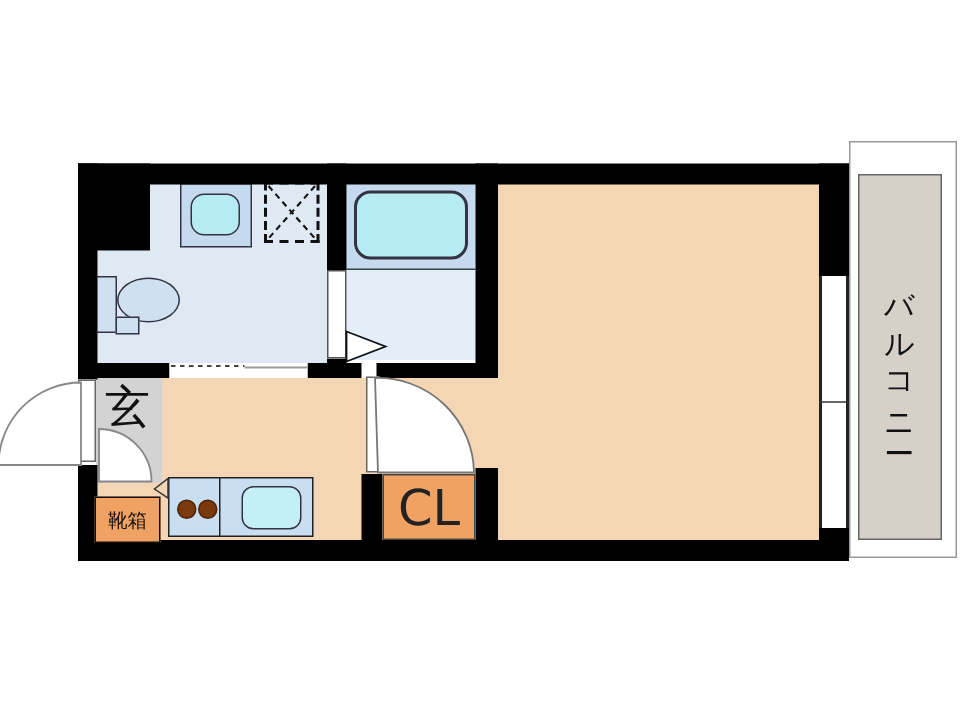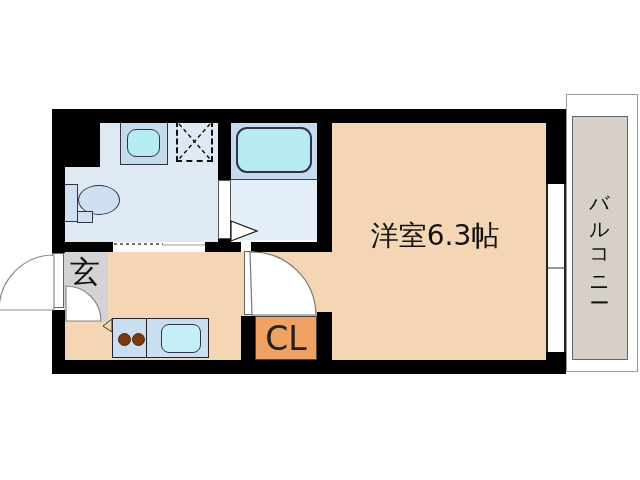--- a/index.html
+++ b/index.html
@@ -88,20 +88,23 @@
   <div class="wall" style="left:546px;top:352px;width:20px;height:22px;"></div>
   <div class="wall" style="left:218px;top:109px;width:13px;height:71px;"></div>
   <div class="wall" style="left:218px;top:239px;width:13px;height:13px;"></div>
   <div class="wall" style="left:52px;top:242px;width:61px;height:10px;"></div>
   <div class="wall" style="left:205px;top:242px;width:36px;height:10px;"></div>
   <div class="wall" style="left:251px;top:242px;width:81px;height:10px;"></div>
   <div class="wall" style="left:317px;top:109px;width:15px;height:143px;"></div>
   <div class="wall" style="left:241px;top:316px;width:14px;height:44px;"></div>
   <div class="wall" style="left:317px;top:312px;width:15px;height:48px;"></div>
 
+  <div class="abs shoe-box">
+    <span>靴箱</span>
+  </div>
   <div class="abs closet-box">
     <span>CL</span>
   </div>
 
   <div class="door-leaf front-door-leaf"></div>
   <div class="door-leaf bath-door-leaf"></div>
   <div class="door-leaf room-door-leaf"></div>
   <div class="abs sliding-door"></div>
   <div class="abs window"></div>
 
@@ -119,17 +122,16 @@
 
     <line x1="179" y1="124" x2="210" y2="159" stroke="#111" stroke-width="1.4" stroke-dasharray="4,3"></line>
     <line x1="210" y1="124" x2="179" y2="159" stroke="#111" stroke-width="1.4" stroke-dasharray="4,3"></line>
 
     <line x1="114" y1="244" x2="163" y2="244" stroke="#444" stroke-width="1.4" stroke-dasharray="3,3"></line>
     <line x1="163" y1="245" x2="205" y2="245" stroke="#999" stroke-width="1.2"></line>
 
     <line x1="546" y1="268" x2="566" y2="268" stroke="#333" stroke-width="1"></line>
   </svg>
 
-  <div class="label room-label" style="left:357px;top:222px;width:156px;text-align:center;">洋室6.3帖</div>
   <div class="label genkan-label" style="left:70px;top:257px;">玄</div>
   <div class="abs balcony-label label">バルコニー</div>
 
 </div>
 
 </body></html>

